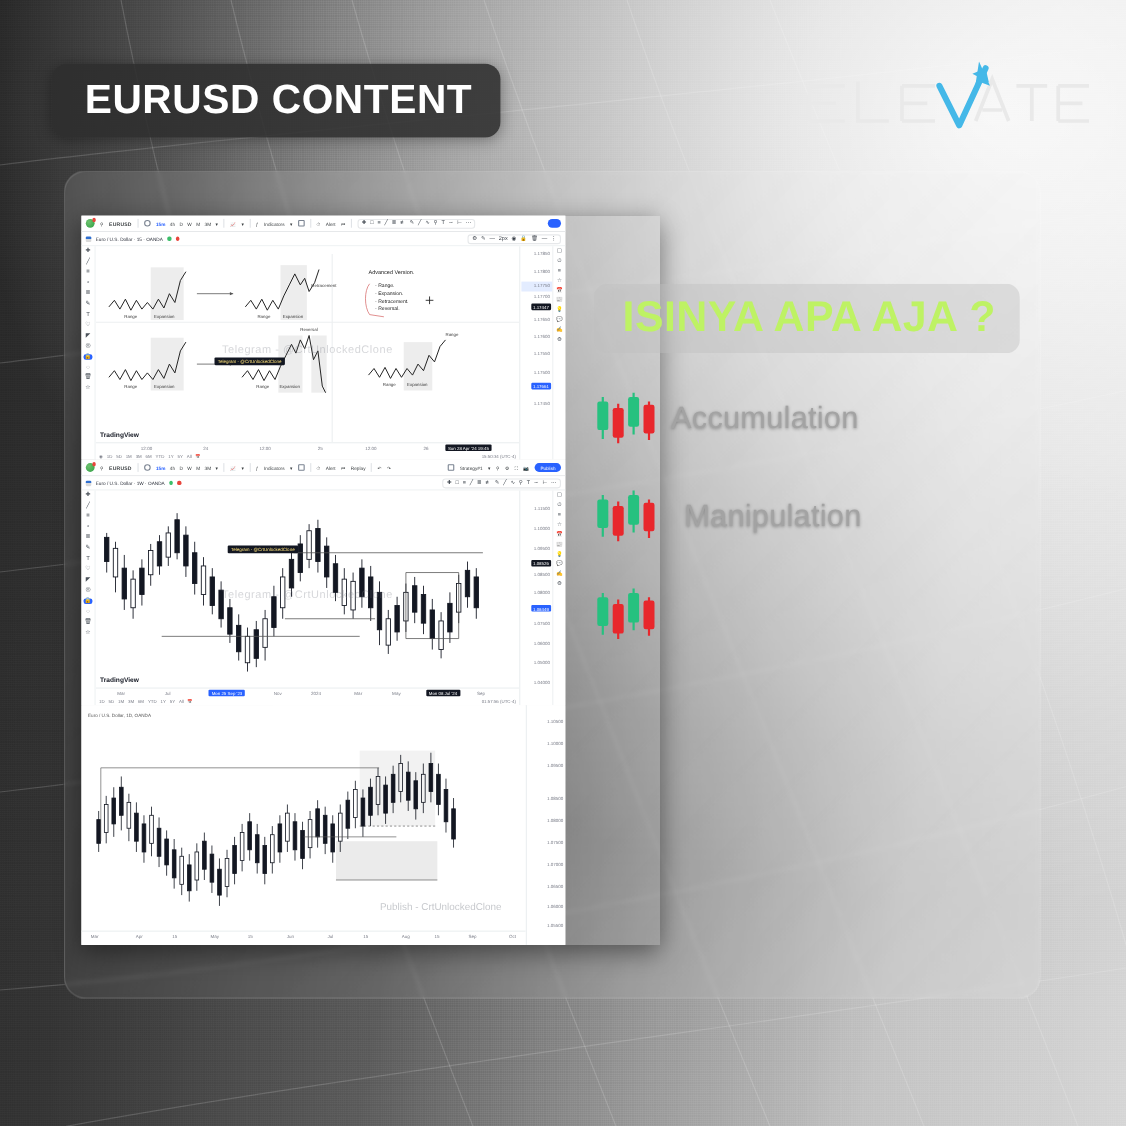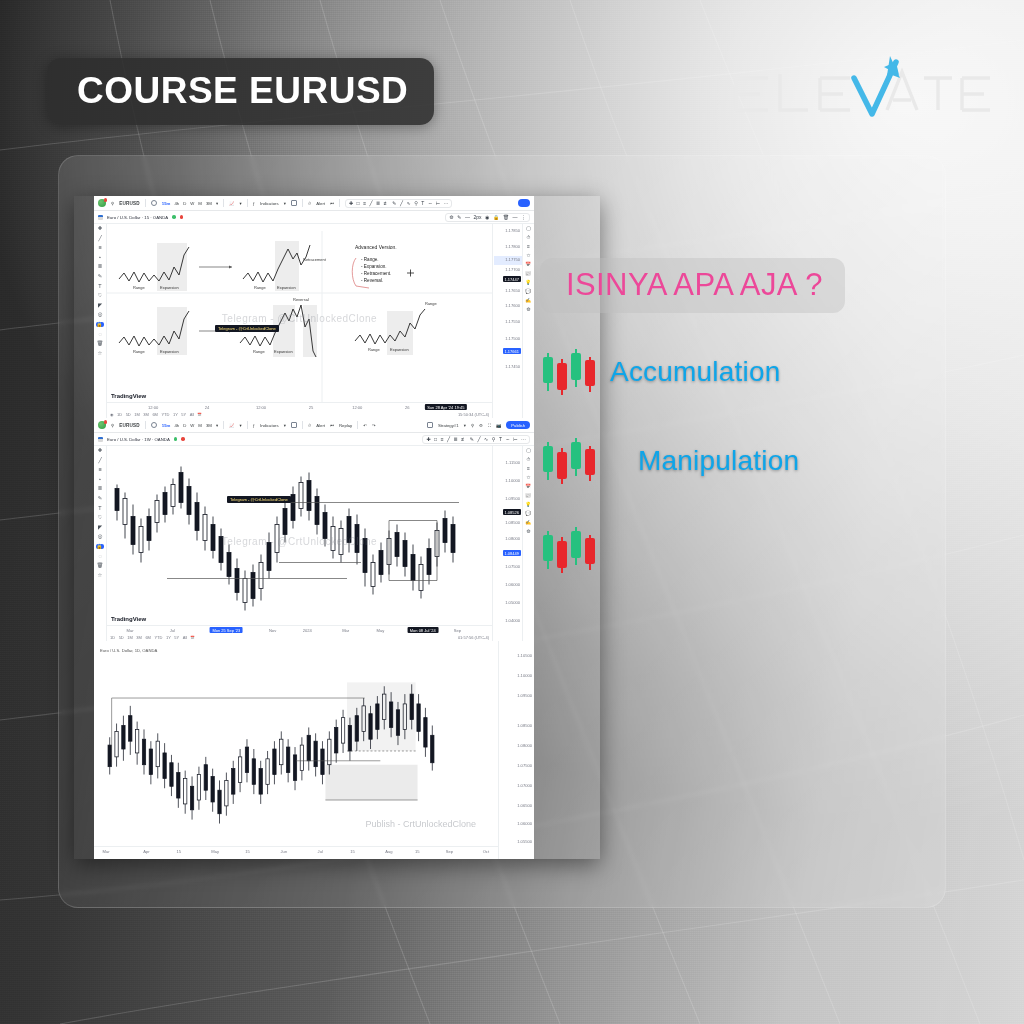--- a/index.html
+++ b/index.html
@@ -53,34 +53,34 @@
   }
 
   
   .right-col { position:absolute; left:540px; top:258px; width:400px; z-index:5; }
   .q-badge {
     display:inline-block; padding:11px 22px 13px 26px;
     background:rgba(190,190,190,.42);
     border-radius:12px;
   }
   .q-badge .txt {
-    font-size:31px; font-weight:normal; color:#ec4899; letter-spacing:.4px; line-height:1;
+    font-size:39px; font-weight:bold; color:#bef264; letter-spacing:.4px; line-height:1;
     white-space:nowrap;
   }
   .feature-list { margin-top:34px; }
   .feature { display:flex; align-items:center; margin-bottom:39px; }
   .feature .ico { width:58px; height:50px; flex:none; margin-right:12px; }
-  .feature .lbl { font-size:28px; color:#0ea5e9; letter-spacing:.2px;
+  .feature .lbl { font-size:28px; color:#a3a3a3; letter-spacing:.2px;
                   text-shadow:0 1px 3px rgba(0,0,0,.35); }
-  .feature.f2 .lbl { margin-left:28px; }
+  .feature.f2 .lbl { margin-left:12px; }
   .feature.f3 .lbl { margin-left:4px; }
 
   
   .shots { position:absolute; left:74px; top:196px; width:526px; z-index:4;
-           box-shadow:0 6px 22px rgba(0,0,0,.45);padding-left:20px; }
+           box-shadow:0 6px 22px rgba(0,0,0,.45); }
   .shot { width:440px; background:#fff; position:relative; overflow:hidden;
           font-family:"Liberation Sans", sans-serif; }
   .shot1 { height:222px; }
   .shot2 { height:223px; }
   .shot3 { height:218px; }
 
   
   .tv-top { height:15px; background:#fff; border-bottom:1px solid #e6e8ea;
             display:flex; align-items:center; padding:0 4px; gap:5px; font-size:4.3px; color:#3c4043; }
   .tv-logo { width:8px;height:8px;border-radius:50%;
@@ -161,21 +161,21 @@
       <path d="M0,520 C260,490 660,435 1024,355"></path>
       <path d="M0,720 C260,690 670,625 1024,535"></path>
       <path d="M0,900 C260,880 680,810 1024,715"></path>
       <path d="M60,1024 C300,980 700,930 1024,880"></path>
     </g>
   </svg>
   <div class="grain"></div>
 </div>
 
 <div class="title-badge">
-  <div class="txt">COURSE EURUSD</div>
+  <div class="txt">EURUSD CONTENT</div>
 </div>
 
 <svg class="logo" viewBox="0 0 280 84">
   <g fill="none" stroke="#e9e9e9" stroke-width="3.4">
 
     <path d="M22,30 H54 M22,30 V62 M22,46 H46 M22,62 H54"></path>
 
     <path d="M66,26 V62 H94"></path>
 
     <path d="M106,30 H136 M106,30 V62 M106,46 H129 M106,62 H136"></path>

